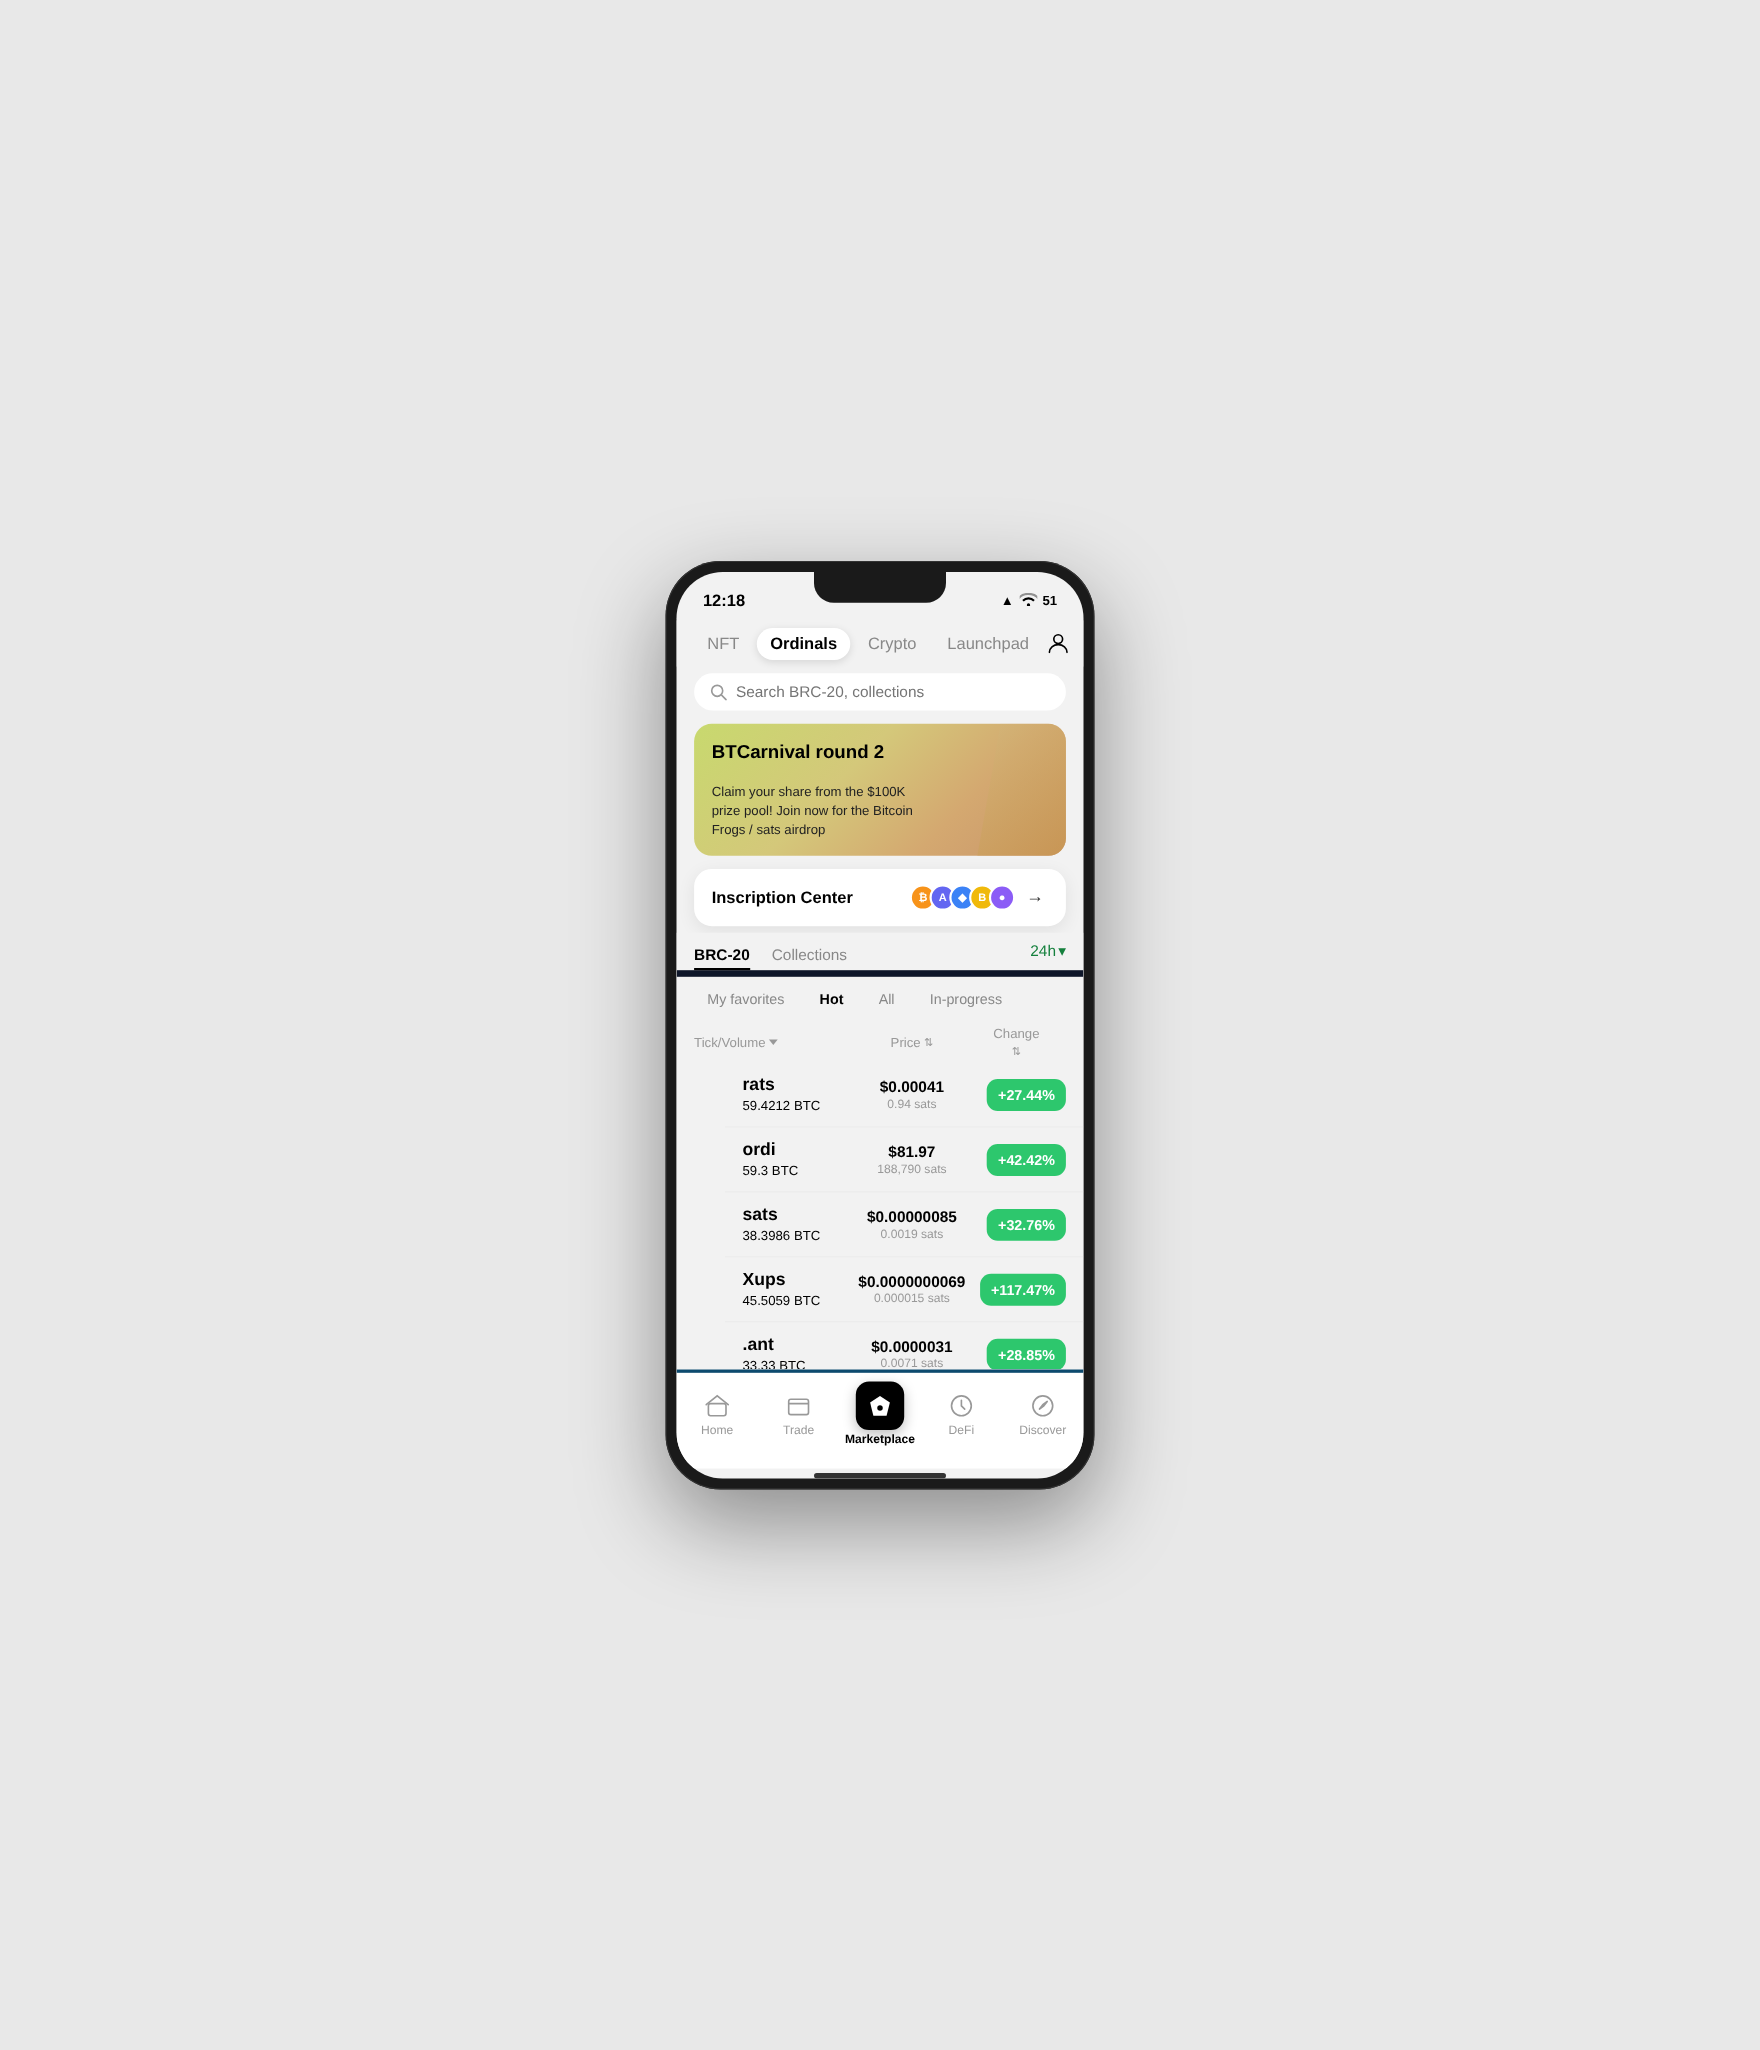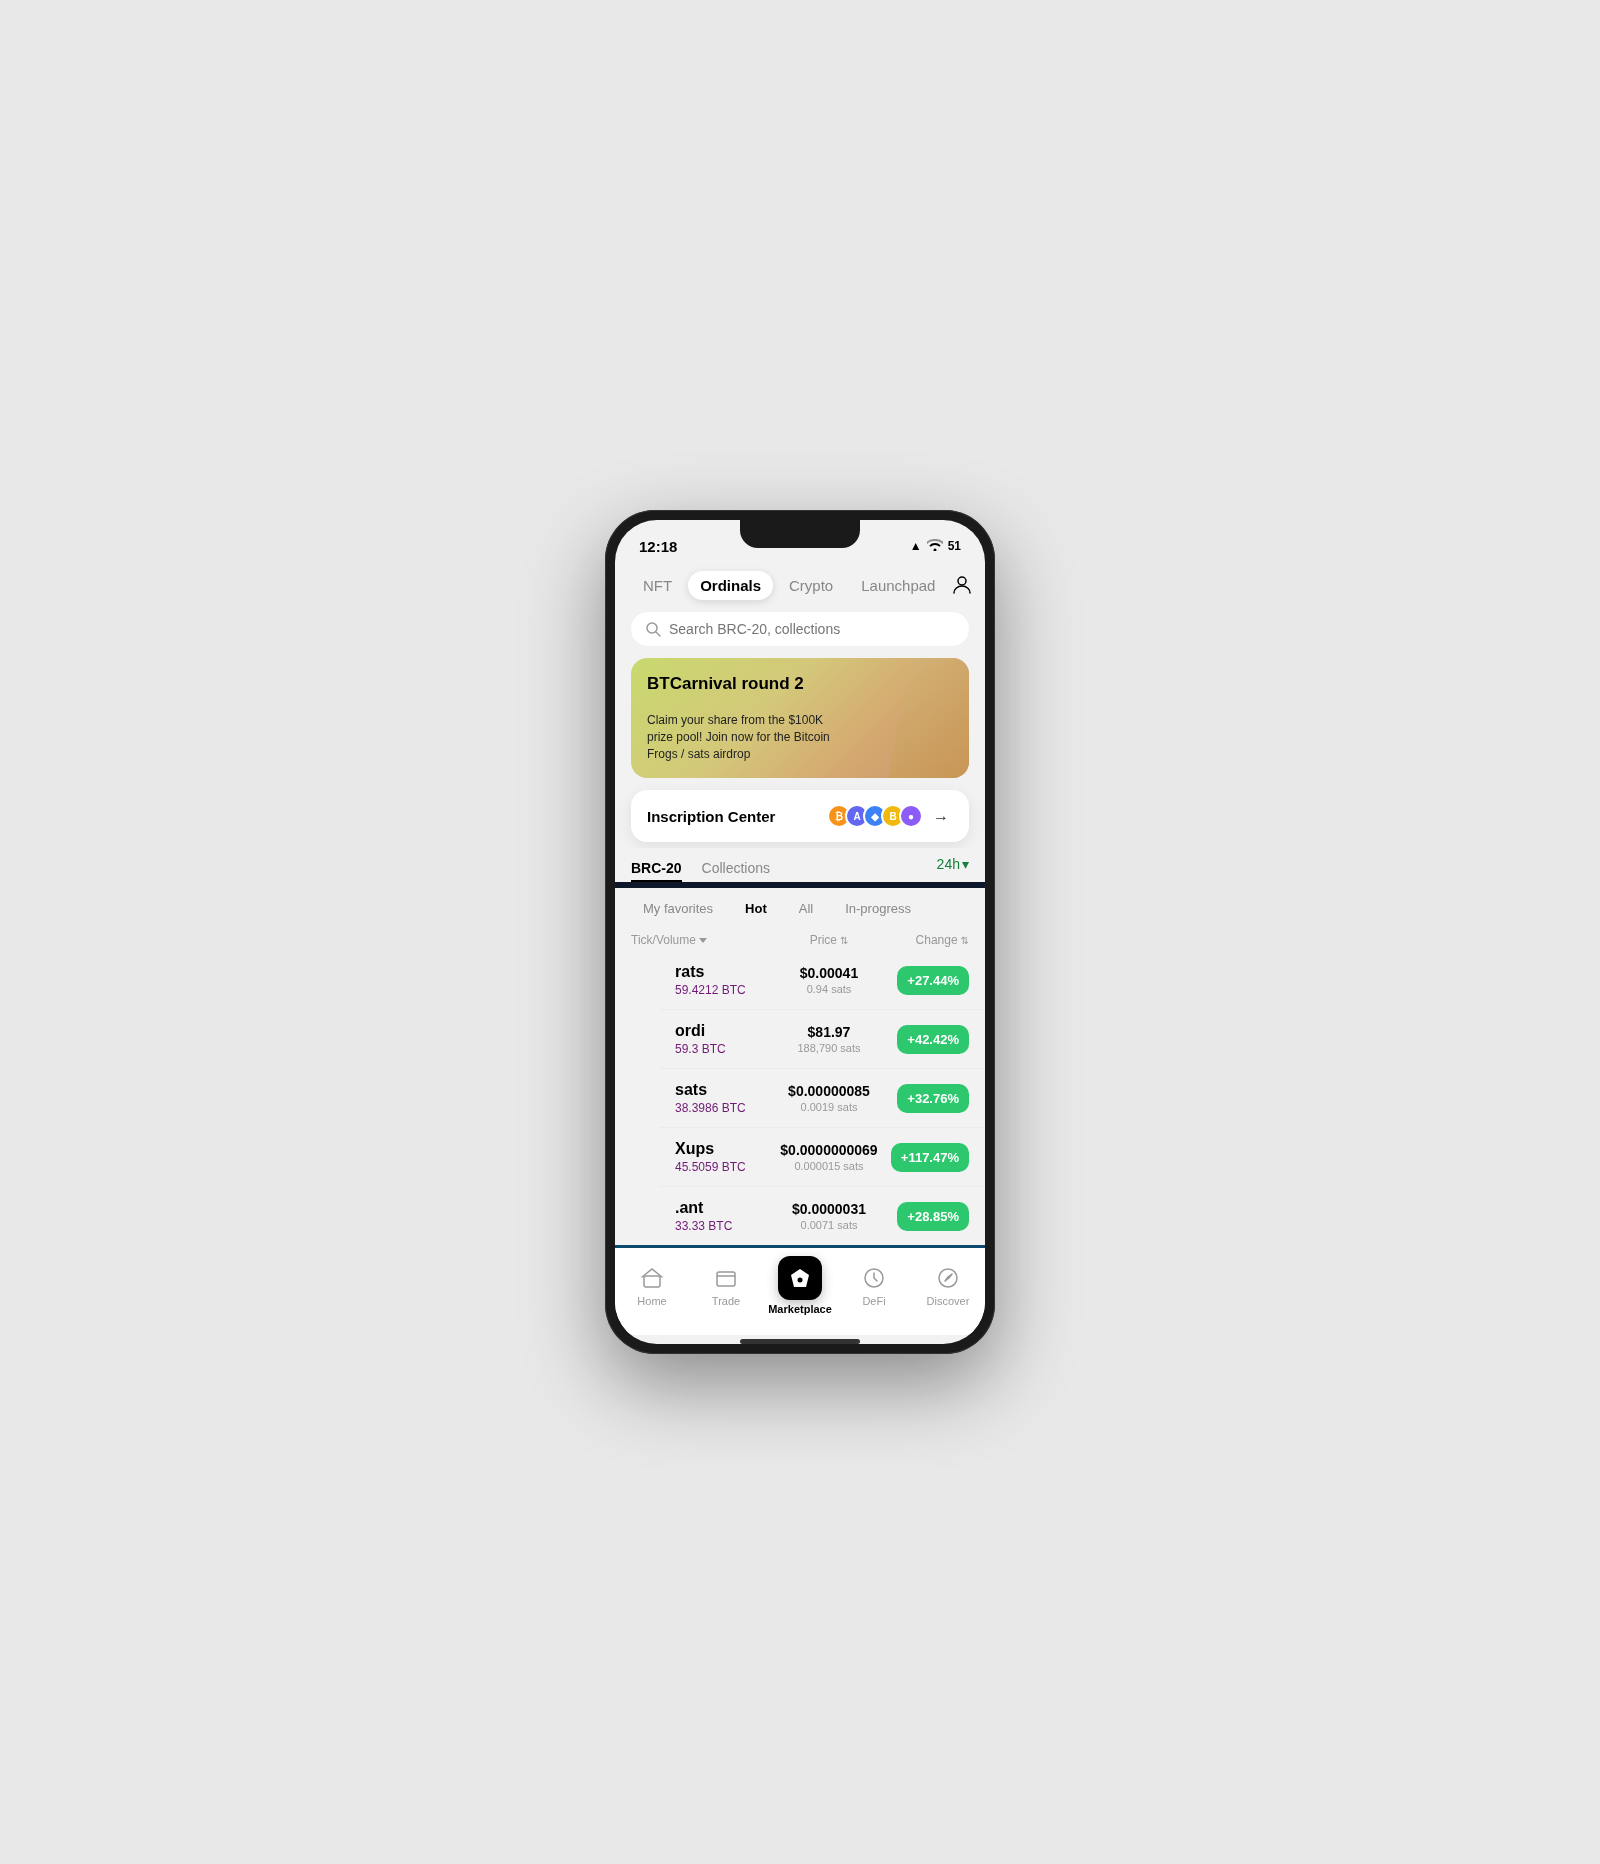--- a/index.html
+++ b/index.html
@@ -309,20 +309,21 @@
     }
 
     .th-change {
       font-size: 12px;
       color: #999;
       display: flex;
       align-items: center;
       gap: 3px;
       width: 90px;
       justify-content: flex-end;
+      flex-direction: column;
     }
 
     
     .token-list {
       flex: 1;
       overflow: hidden;
       margin-left: 44px;
     }
 
     .token-row {
@@ -337,21 +338,21 @@
     }
 
     .token-name {
       font-size: 16px;
       font-weight: 600;
       color: #000;
     }
 
     .token-volume {
       font-size: 12px;
-      color: #701a75;
+      color: #000000;
       margin-top: 2px;
     }
 
     .token-price {
       width: 100px;
       text-align: center;
     }
 
     .token-price-main {
       font-size: 14px;

